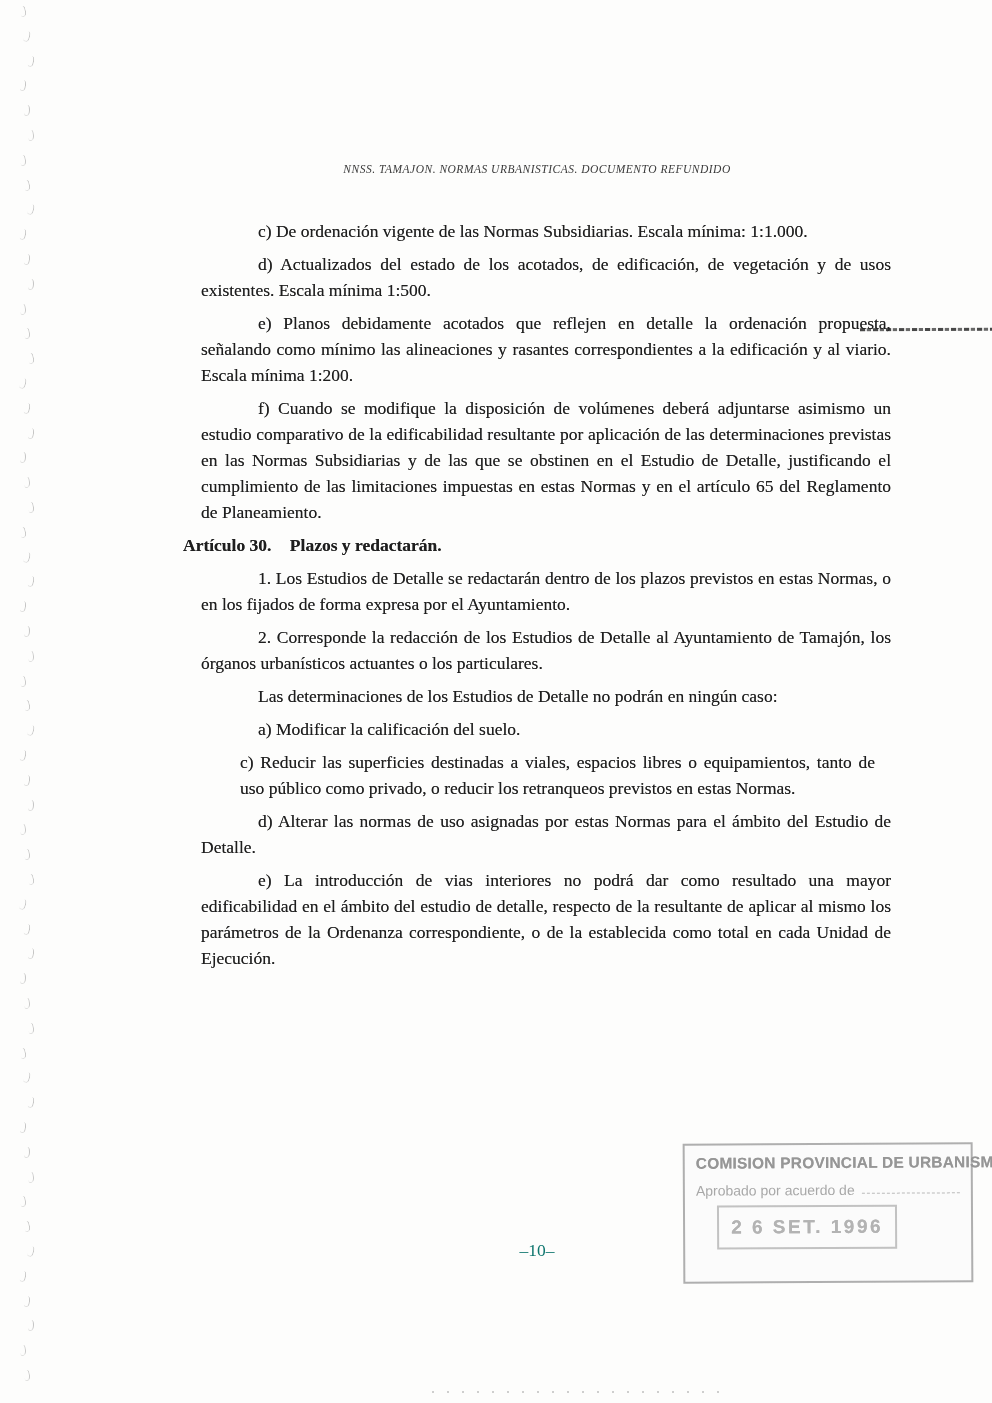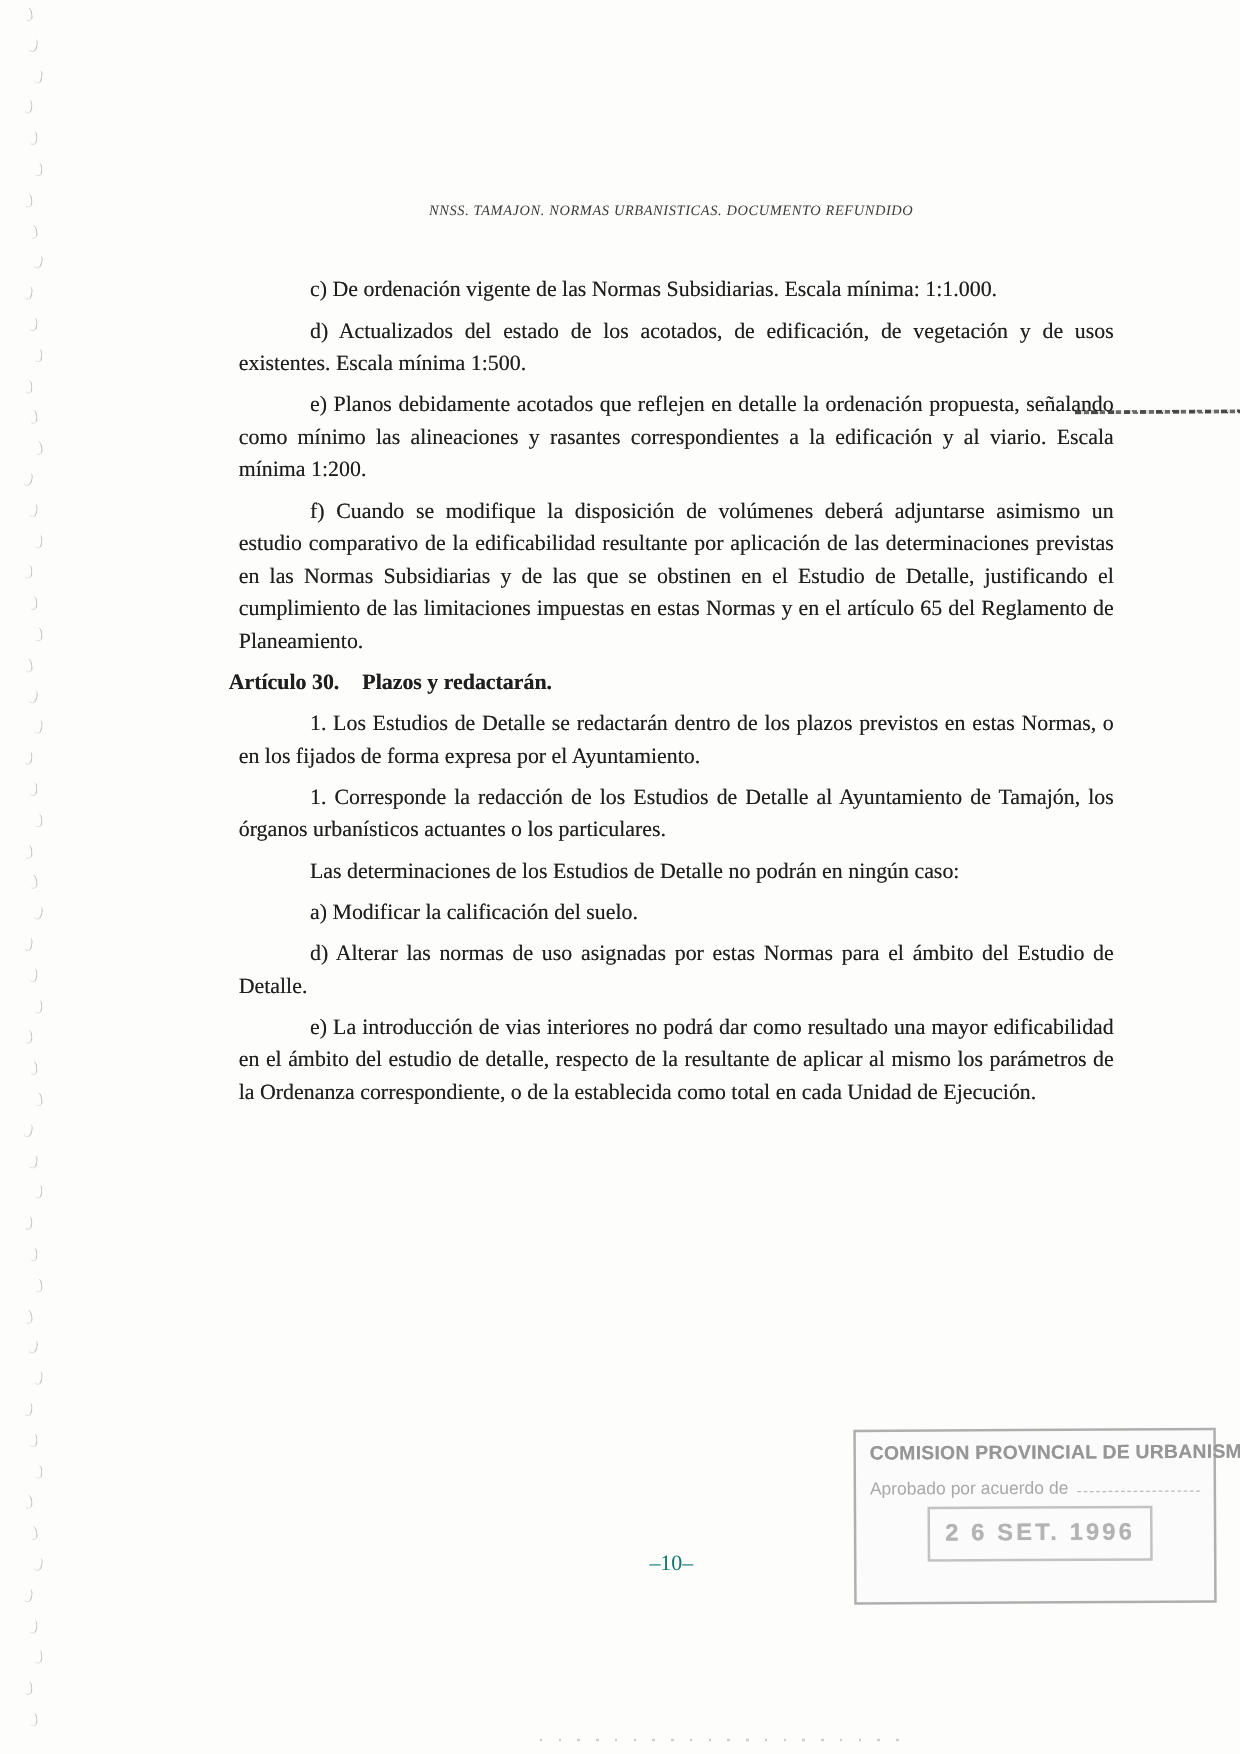--- a/index.html
+++ b/index.html
@@ -17,21 +17,21 @@
     border-bottom:1px solid rgba(130,130,130,.22);
     border-radius:0 60% 70% 40% / 0 60% 70% 40%;
   }
   .running-header{
     position:absolute;left:183px;top:163px;width:708px;
     text-align:center;font-style:italic;font-size:11.5px;
     letter-spacing:.5px;color:#3a3a3a;white-space:nowrap;
   }
   .doc{position:absolute;left:183px;top:218px;width:708px;}
   .para{
-    margin:0 0 7px 8px;font-size:17.5px;line-height:26px;
+    margin:0 0 7px 18px;font-size:17.5px;line-height:26px;
     text-indent:57px;text-align:justify;
     text-shadow:0 0 .3px rgba(0,0,0,.55);
   }
   .para.block-indent{
     margin-left:57px;margin-right:16px;text-indent:0;
   }
   .heading{
     margin:1px 0 7px 0;font-size:17.5px;line-height:26px;
     font-weight:bold;text-indent:0;text-shadow:0 0 .3px rgba(0,0,0,.6);
   }
@@ -60,21 +60,21 @@
   }
   .stamp-approval{
     display:flex;align-items:flex-end;margin-top:10px;
     font-size:14px;color:#a8a8a8;
   }
   .stamp-dash{
     flex:1;margin-left:7px;margin-bottom:4px;height:0;
     border-bottom:1.5px dashed rgba(160,160,160,.7);
   }
   .stamp-datebox{
-    margin:7px 0 0 46px;width:176px;height:40px;
+    margin:7px 0 0 21px;width:176px;height:40px;
     border:2px solid rgba(170,170,170,.7);
     display:flex;align-items:center;justify-content:center;
     font-weight:bold;font-size:19px;letter-spacing:2.5px;
     color:#b3b3b3;text-shadow:0 0 .6px rgba(170,170,170,.8);
   }
   .page-number{
     position:absolute;left:183px;top:1240px;width:708px;
     text-align:center;font-size:17.5px;color:#0f766e;
   }
   .bottom-specks{
@@ -151,24 +151,25 @@
   <p class="para">c) De ordenación vigente de las Normas Subsidiarias. Escala mínima: 1:1.000.</p>
   <p class="para">d) Actualizados del estado de los acotados, de edificación, de vegetación y de usos existentes. Escala mínima 1:500.</p>
   <p class="para">e) Planos debidamente acotados que reflejen en detalle la ordenación propuesta, señalando como mínimo las alineaciones y rasantes correspondientes a la edificación y al viario. Escala mínima 1:200.</p>
   <p class="para">f) Cuando se modifique la disposición de volúmenes deberá adjuntarse asimismo un estudio comparativo de la edificabilidad resultante por aplicación de las determinaciones previstas en las Normas Subsidiarias y de las que se obstinen en el Estudio de Detalle, justificando el cumplimiento de las limitaciones impuestas en estas Normas y en el artículo 65 del Reglamento de Planeamiento.</p>
 
   <h2 class="heading">
     <span class="hl">Artículo 30.</span>
     <span class="ht">Plazos y redactarán.</span>
   </h2>
   <p class="para">1. Los Estudios de Detalle se redactarán dentro de los plazos previstos en estas Normas, o en los fijados de forma expresa por el Ayuntamiento.</p>
-  <p class="para">1. Corresponde la redacción de los Estudios de Detalle al Ayuntamiento de Tamajón, los órganos urbanísticos actuantes o los particulares.</p>
+  <p class="para">2. Corresponde la redacción de los Estudios de Detalle al Ayuntamiento de Tamajón, los órganos urbanísticos actuantes o los particulares.</p>
 
   <p class="para">Las determinaciones de los Estudios de Detalle no podrán en ningún caso:</p>
   <p class="para">a) Modificar la calificación del suelo.</p>
+  <p class="para block-indent">c) Reducir las superficies destinadas a viales, espacios libres o equipamientos, tanto de uso público como privado, o reducir los retranqueos previstos en estas Normas.</p>
   <p class="para">d) Alterar las normas de uso asignadas por estas Normas para el ámbito del Estudio de Detalle.</p>
   <p class="para">e) La introducción de vias interiores no podrá dar como resultado una mayor edificabilidad en el ámbito del estudio de detalle, respecto de la resultante de aplicar al mismo los parámetros de la Ordenanza correspondiente, o de la establecida como total en cada Unidad de Ejecución.</p>
 </div>
 
 <div class="scratch-line"></div>
 
 <div class="stamp">
   <div class="stamp-title">COMISION PROVINCIAL DE URBANISMO</div>
   <div class="stamp-approval">
     <span>Aprobado por acuerdo de</span>

